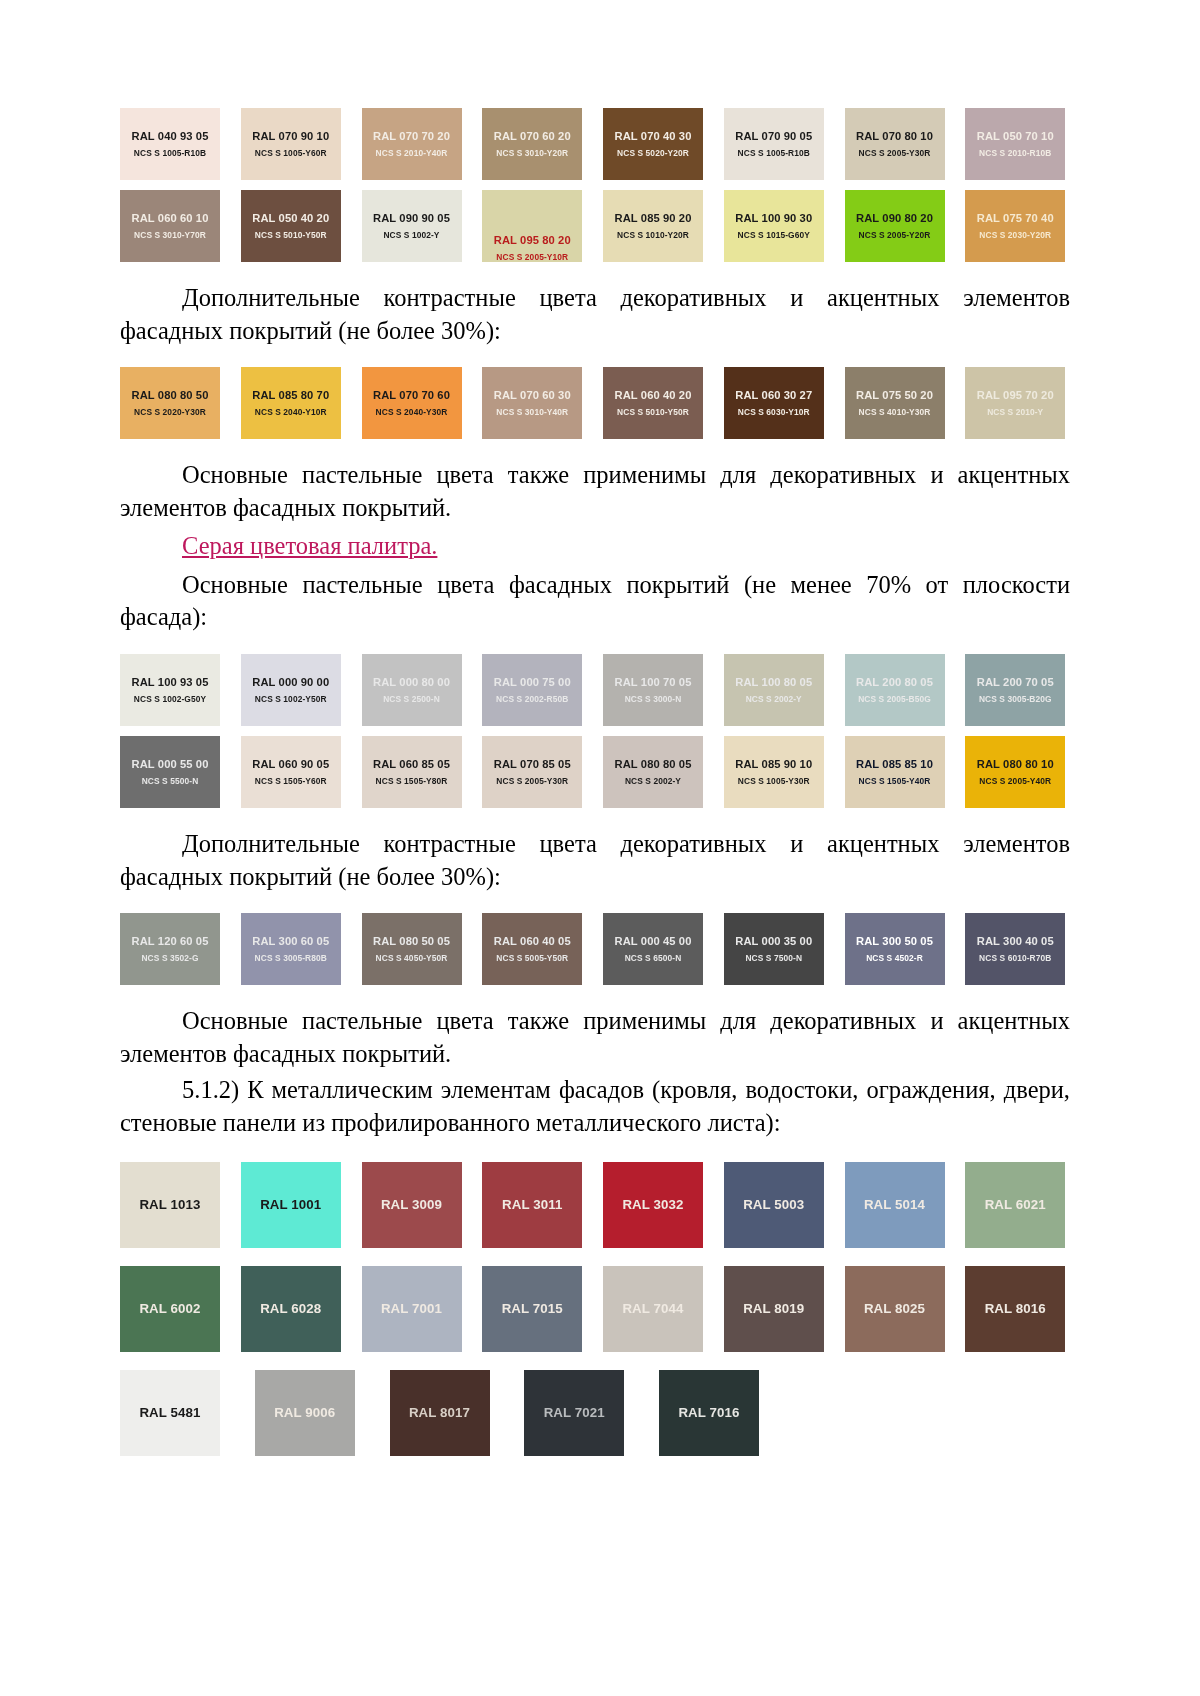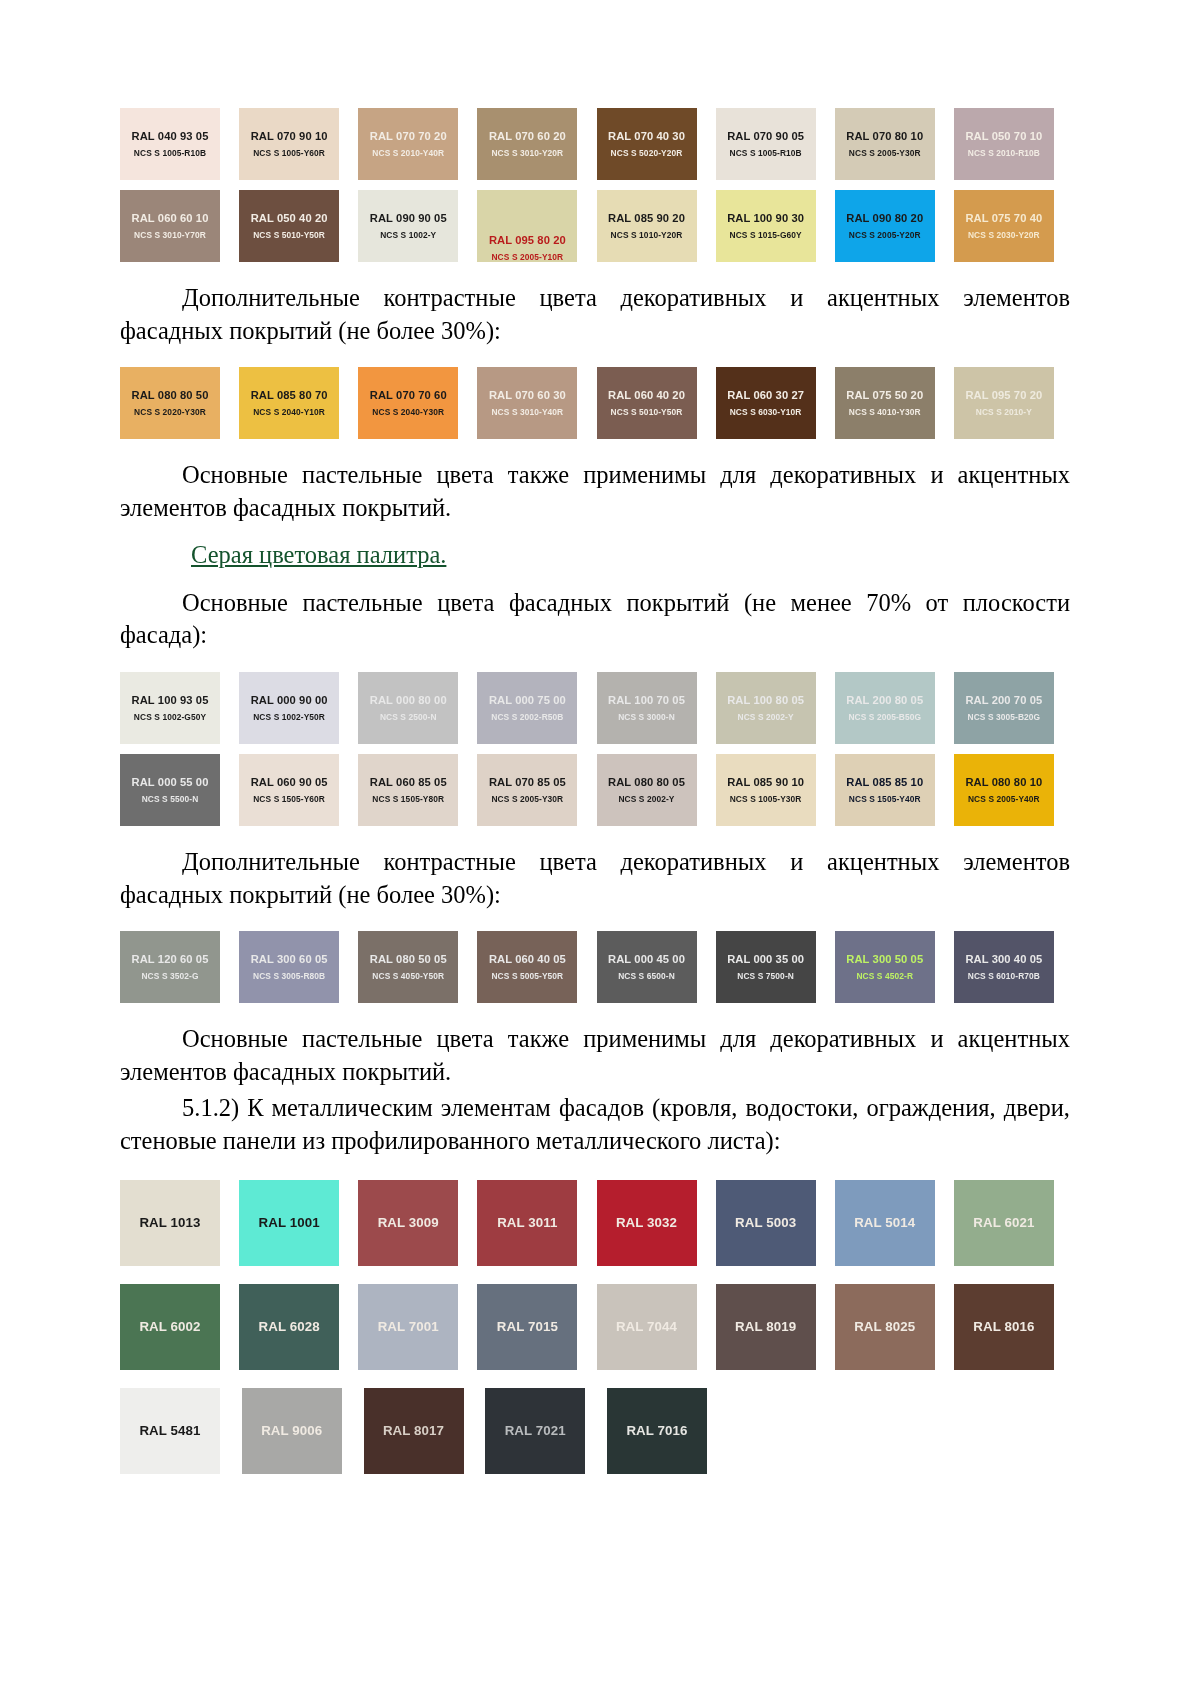--- a/index.html
+++ b/index.html
@@ -31,30 +31,30 @@
     line-height:1.33;
     margin:0;
     text-align:justify;
     text-indent:62px;
     color:#000;
   }
   .underline-head{
     font-family:"Liberation Serif", serif;
     font-size:24.5px;
     line-height:1.33;
-    margin:9px;
+    margin:0;
     text-indent:62px;
-    color:#14532d;
+    color:#be185d;
   }
   .underline-head span.u{ text-decoration:underline; }
 
   
   .swatch-row{
     display:flex;
-    gap:3px;
+    gap:16px;
     margin:0;
   }
   .swatch-cell{
     width:118.75px;
     box-sizing:border-box;
     display:flex;
     justify-content:flex-start;
   }
   .swatch{
     width:100px;
@@ -184,21 +184,21 @@
               <div class="ncs">NCS S 1010-Y20R</div>
             </div>
           </div>
           <div class="swatch-cell">
             <div class="swatch" style="background: rgb(232, 229, 154); color: rgb(26, 26, 26);">
               <div class="ral">RAL 100 90 30</div>
               <div class="ncs">NCS S 1015-G60Y</div>
             </div>
           </div>
           <div class="swatch-cell">
-            <div class="swatch" style="background: #0ea5e9; color: rgb(26, 26, 26);">
+            <div class="swatch" style="background: #84cc16; color: rgb(26, 26, 26);">
               <div class="ral">RAL 090 80 20</div>
               <div class="ncs">NCS S 2005-Y20R</div>
             </div>
           </div>
           <div class="swatch-cell">
             <div class="swatch" style="background: rgb(212, 155, 78); color: rgb(246, 233, 207);">
               <div class="ral">RAL 075 70 40</div>
               <div class="ncs">NCS S 2030-Y20R</div>
             </div>
           </div>
@@ -420,21 +420,21 @@
               <div class="ncs">NCS S 6500-N</div>
             </div>
           </div>
           <div class="swatch-cell">
             <div class="swatch" style="background: rgb(69, 69, 69); color: rgb(232, 232, 232);">
               <div class="ral">RAL 000 35 00</div>
               <div class="ncs">NCS S 7500-N</div>
             </div>
           </div>
           <div class="swatch-cell">
-            <div class="swatch" style="background: rgb(110, 113, 137); color: #bef264;">
+            <div class="swatch" style="background: rgb(110, 113, 137); color: #ffffff;">
               <div class="ral">RAL 300 50 05</div>
               <div class="ncs">NCS S 4502-R</div>
             </div>
           </div>
           <div class="swatch-cell">
             <div class="swatch" style="background: rgb(83, 84, 104); color: rgb(232, 232, 232);">
               <div class="ral">RAL 300 40 05</div>
               <div class="ncs">NCS S 6010-R70B</div>
             </div>
           </div>

